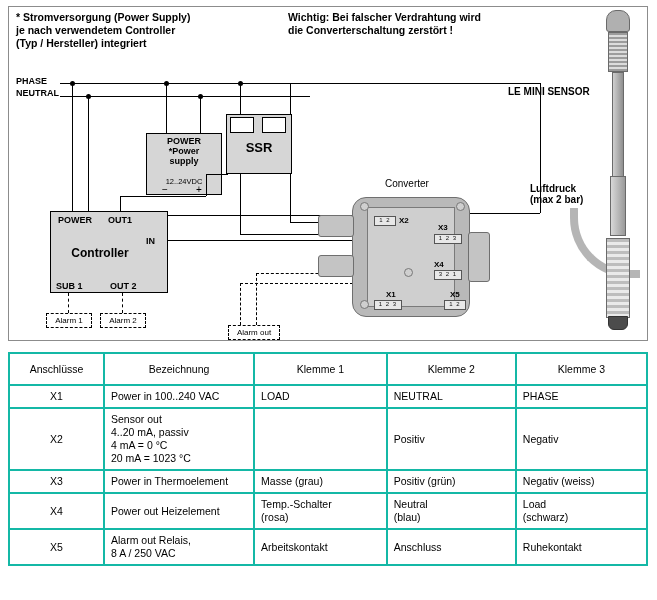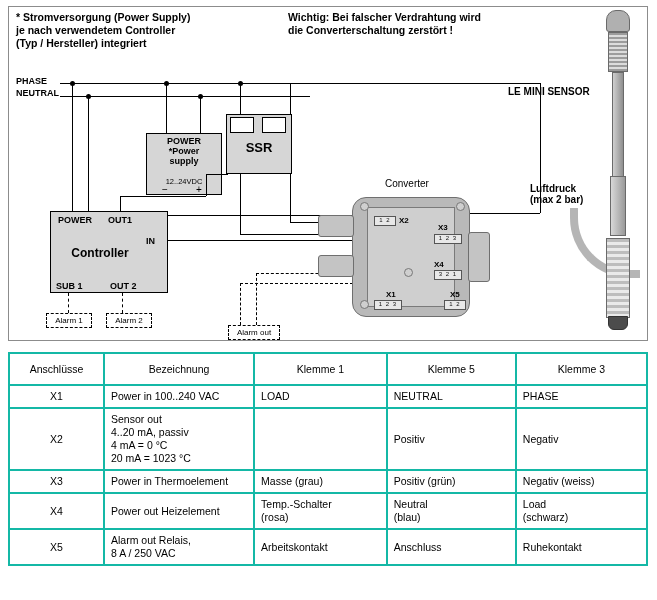--- a/index.html
+++ b/index.html
@@ -308,21 +308,21 @@
     <div class="v-line" style="left:120px; top:196px; height:16px;"></div>
     <div class="h-line" style="left:120px; top:196px; width:86px;"></div>
     <div class="v-line" style="left:206px; top:174px; height:22px;"></div>
     <div class="h-line" style="left:206px; top:174px; width:22px;"></div>
 
     <div class="h-line" style="left:168px; top:240px; width:190px;"></div>
 
     <div class="dash-v" style="left:68px; top:293px; height:20px;"></div>
     <div class="dash-v" style="left:122px; top:293px; height:20px;"></div>
     <div class="box-dash" style="left:46px; top:313px; width:46px; height:15px; line-height:14px;">Alarm 1</div>
-    <div class="box-dash" style="left:106px; top:313px; width:46px; height:15px; line-height:14px;">Alarm 2</div>
+    <div class="box-dash" style="left:100px; top:313px; width:46px; height:15px; line-height:14px;">Alarm 2</div>
 
     <div class="box-dash" style="left:228px; top:325px; width:52px; height:15px; line-height:14px;text-align:center;">Alarm out</div>
     <div class="dash-v" style="left:240px; top:283px; height:42px;"></div>
     <div class="dash-h" style="left:240px; top:283px; width:128px;"></div>
     <div class="dash-v" style="left:256px; top:273px; height:52px;"></div>
     <div class="dash-h" style="left:256px; top:273px; width:112px;"></div>
 
     <div class="h-line" style="left:450px; top:213px; width:90px;"></div>
 
     <div class="lbl" style="left:385px; top:178px; font-size:10px;">Converter</div>
@@ -366,21 +366,21 @@
       <div class="sensor-tip"></div>
     </div>
   </div>
 
   <table class="specs">
     <thead>
       <tr>
         <th class="col0">Anschlüsse</th>
         <th class="col1">Bezeichnung</th>
         <th class="col2">Klemme 1</th>
-        <th class="col3">Klemme 5</th>
+        <th class="col3">Klemme 2</th>
         <th class="col4">Klemme 3</th>
       </tr>
     </thead>
     <tbody>
       <tr>
         <td class="code">X1</td>
         <td>Power in 100..240 VAC</td>
         <td>LOAD</td>
         <td>NEUTRAL</td>
         <td>PHASE</td>

